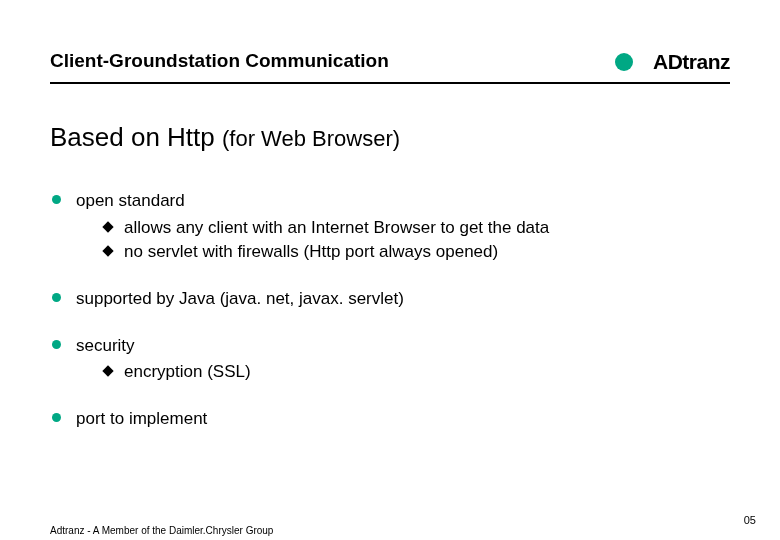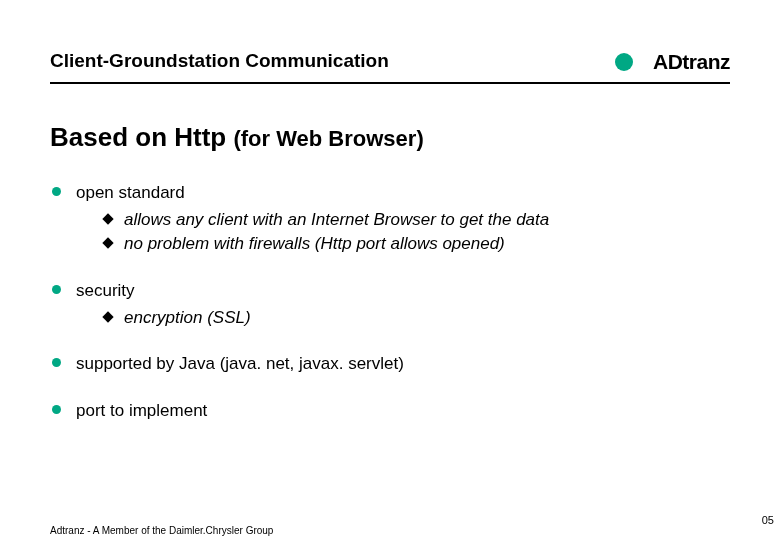--- a/index.html
+++ b/index.html
@@ -42,22 +42,22 @@
     color: #000;
     letter-spacing: -0.5px;
   }
   .divider {
     border: none;
     border-top: 2px solid #000;
     margin-bottom: 38px;
   }
   .main-title {
     font-size: 26px;
-    font-weight: bold;
-    margin-bottom: 28px;
+    font-weight: normal;
+    margin-bottom: 36px;
   }
   .main-title .sub {
     font-size: 22px;
   }
   ul.top {
     list-style: none;
     padding-left: 0;
   }
   ul.top > li {
     position: relative;
@@ -73,21 +73,20 @@
     top: 6px;
     width: 9px;
     height: 9px;
     background: #00a884;
     border-radius: 50%;
   }
   ul.sub {
     list-style: none;
     padding-left: 26px;
     margin-top: 2px;
-    font-style: italic;
   }
   ul.sub > li {
     position: relative;
     padding-left: 22px;
     font-size: 17px;
     line-height: 1.45;
   }
   ul.sub > li::before {
     content: "";
     position: absolute;
@@ -100,21 +99,21 @@
   }
   .footer {
     position: absolute;
     left: 50px;
     bottom: 4px;
     font-size: 10px;
     color: #000;
   }
   .pagenum {
     position: absolute;
-    right: 6px;
+    right: 24px;
     bottom: 14px;
     font-size: 11px;
     color: #000;
   }
 </style>
 </head>
 <body>
 
 <div class="slide">
 
@@ -130,31 +129,31 @@
 
   <h1 class="main-title">
     <span>Based on Http </span><span class="sub">(for Web Browser)</span>
   </h1>
 
   <ul class="top">
     <li>
       <span>open standard</span>
       <ul class="sub">
         <li>allows any client with an Internet Browser to get the data</li>
-        <li>no problem with firewalls (Http port allows opened)</li>
+        <li>no servlet with firewalls (Http port always opened)</li>
       </ul>
+    </li>
+    <li>
+      <span>supported by Java (java. net, javax. servlet)</span>
     </li>
     <li>
       <span>security</span>
       <ul class="sub">
         <li>encryption (SSL)</li>
       </ul>
-    </li>
-    <li>
-      <span>supported by Java (java. net, javax. servlet)</span>
     </li>
     <li>
       <span>port to implement</span>
     </li>
   </ul>
 
 </div>
 
 <div class="footer">
   <div>Adtranz - A Member of the Daimler.Chrysler Group</div>

